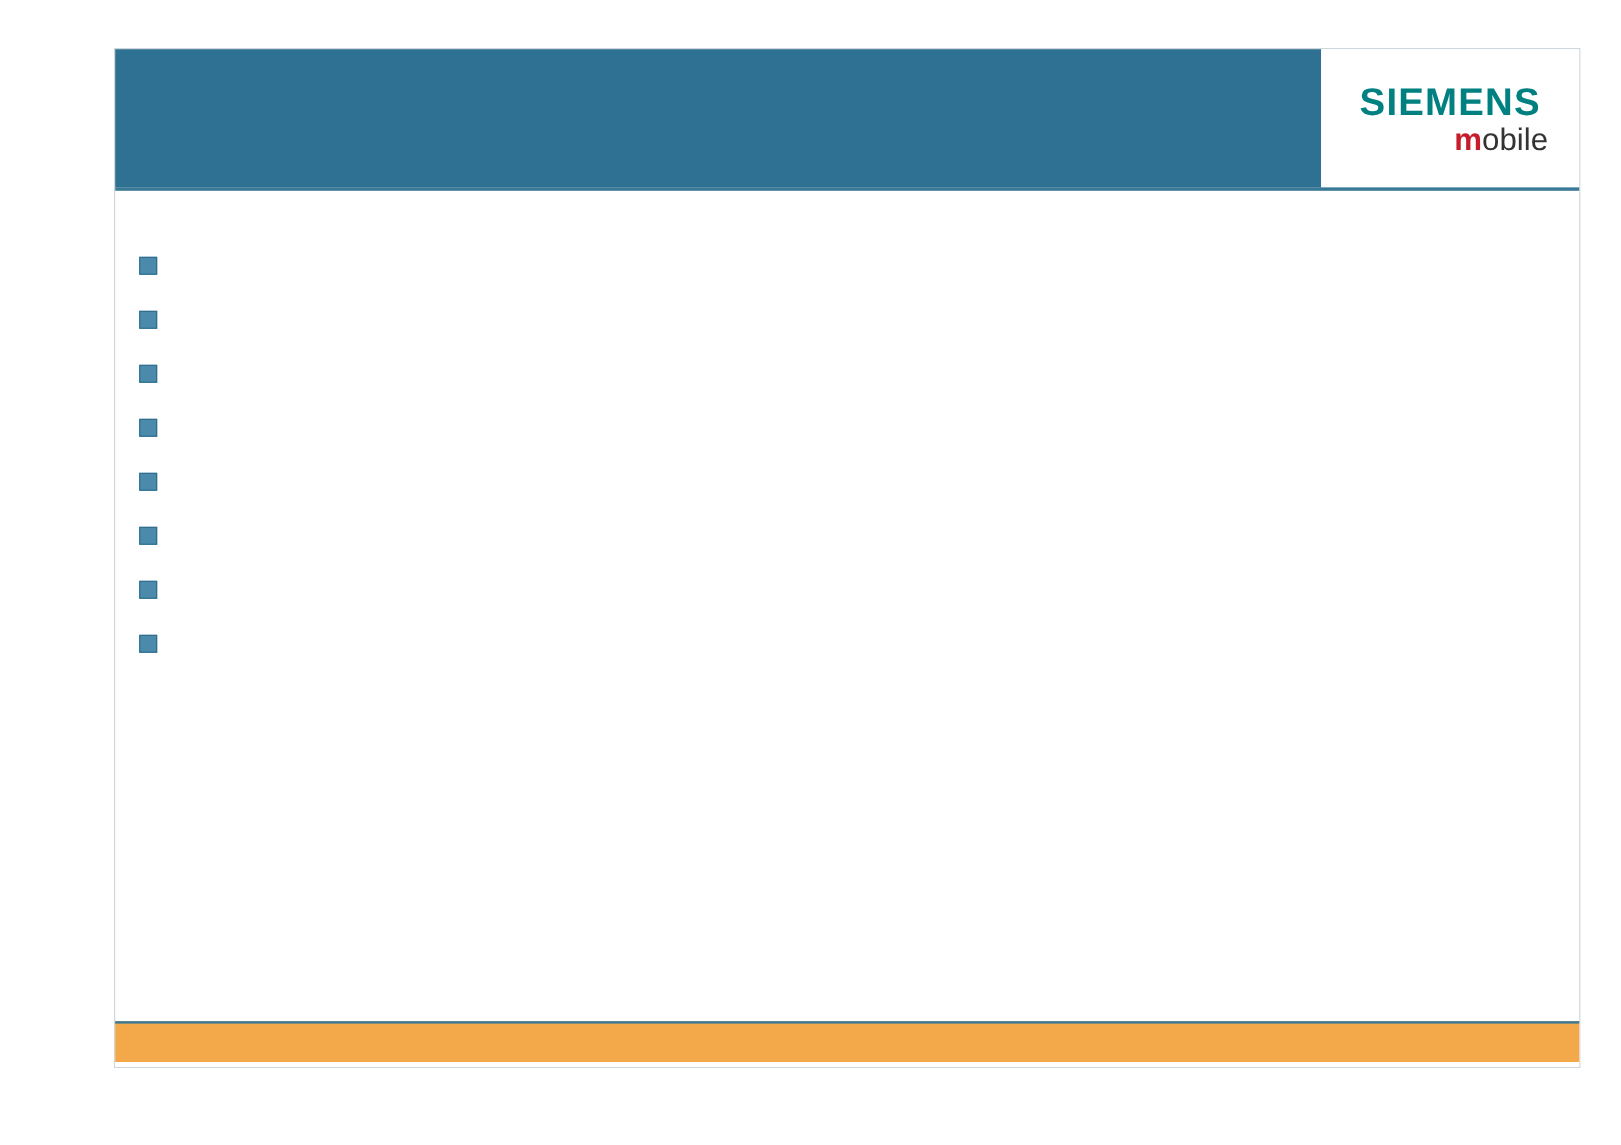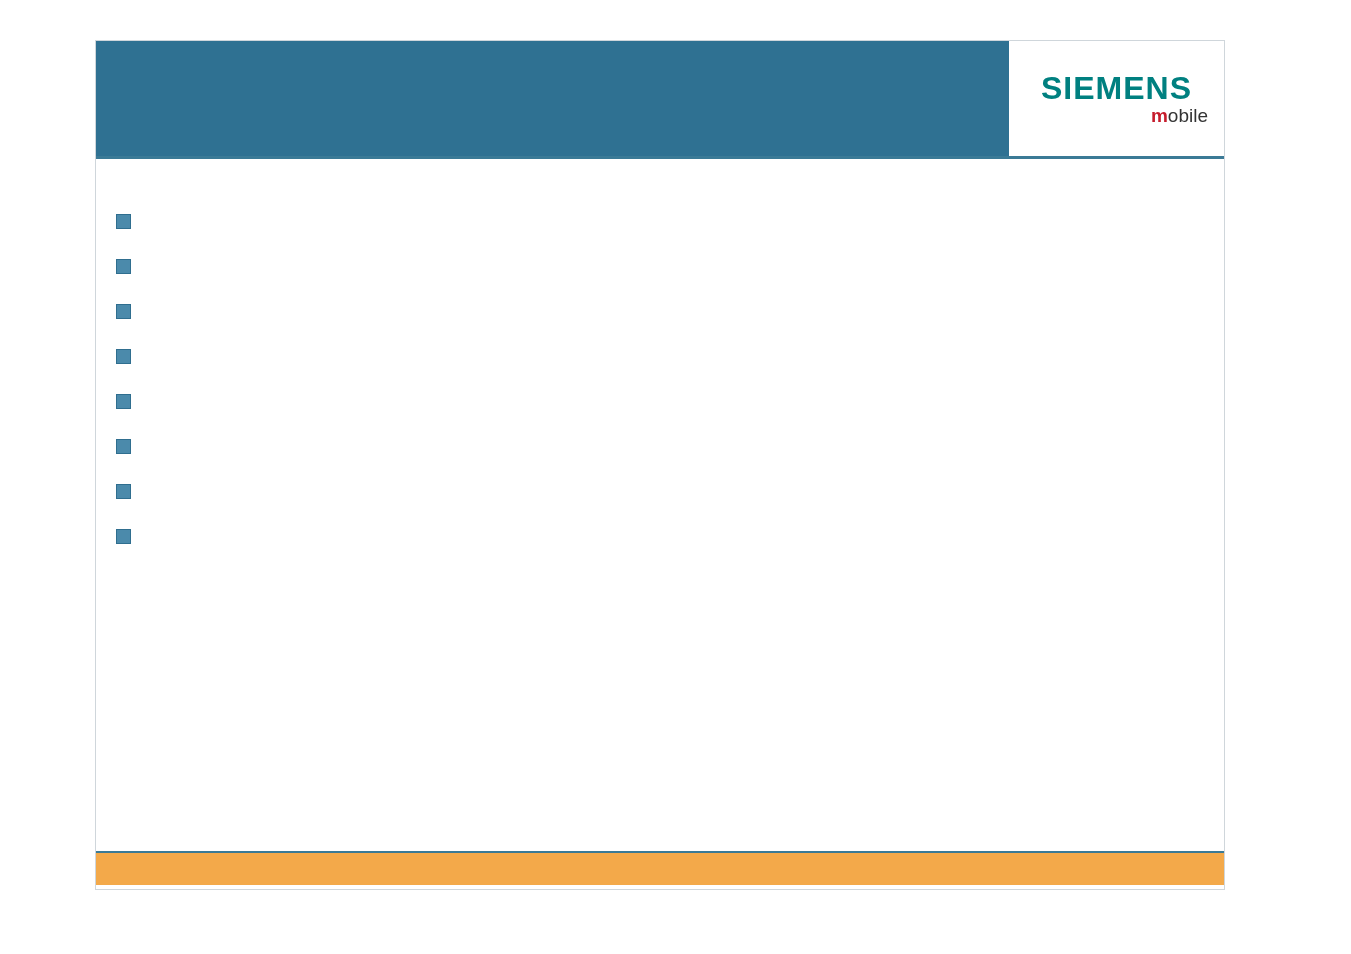--- a/index.html
+++ b/index.html
@@ -11,21 +11,21 @@
       width: 1351px;
       height: 954px;
       background: #ffffff;
       font-family: Arial, Helvetica, sans-serif;
       position: relative;
     }
     .slide-wrapper {
       position: absolute;
       left: 95px;
       top: 40px;
-      width: 1130px;
+      width: 1222px;
       height: 850px;
       border: 1px solid #cfd6db;
       background: #ffffff;
     }
     .header-row {
       display: flex;
       height: 118px;
       border-bottom: 3px solid #3b7a96;
     }
     .header-blue {
@@ -44,22 +44,22 @@
     .logo-siemens {
       font-weight: 900;
       font-size: 32px;
       letter-spacing: 1px;
       color: #008080;
       line-height: 1.0;
       font-family: Arial, Helvetica, sans-serif;
     }
     .logo-mobile {
       align-self: flex-end;
-      margin-right: 6px;
-      font-size: 19px;
+      margin-right: 16px;
+      font-size: 26px;
       color: #333333;
       line-height: 1.0;
       margin-top: 2px;
     }
     .logo-mobile .m {
       color: #c61c2c;
       font-weight: 700;
     }
     .content {
       padding: 40px 30px 10px 20px;

